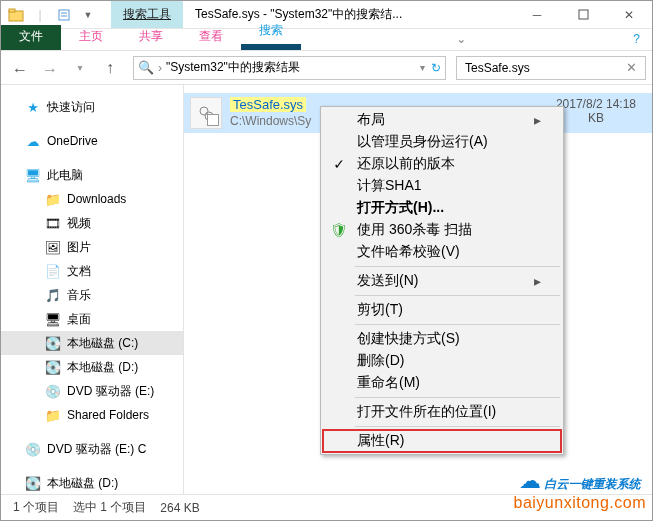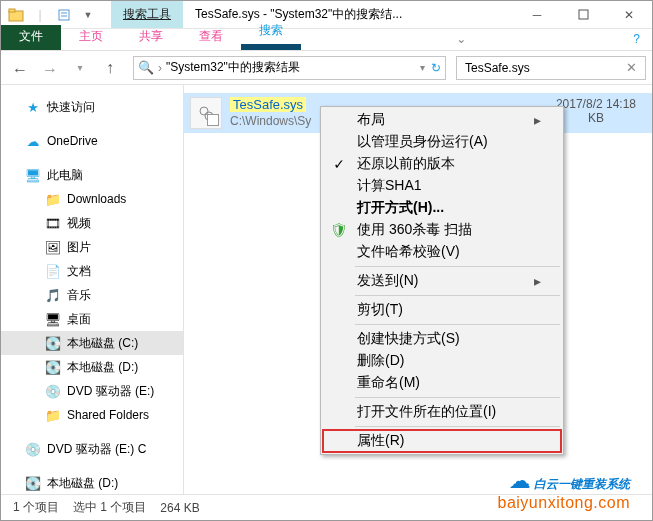--- a/index.html
+++ b/index.html
@@ -38,21 +38,21 @@
   .file-path { color: #737373; font-size: 12px; }
   .file-meta { margin-left: auto; text-align: center; color: #555; font-size: 12px; }
   .statusbar { height: 26px; border-top: 1px solid #e3e3e3; display: flex; align-items: center; padding: 0 12px; font-size: 12px; color: #444; gap: 14px; }
   .context-menu { position: absolute; left: 319px; top: 105px; width: 244px; background: #f2f2f2; border: 1px solid #bababa; box-shadow: 2px 2px 4px rgba(0,0,0,.3); z-index: 50; font-size: 14px; padding: 2px; }
   .cm-item { height: 22px; display: flex; align-items: center; padding-left: 34px; padding-right: 20px; position: relative; }
   .cm-item.bold { font-weight: 600; }
   .cm-item .arrow { margin-left: auto; color: #555; }
   .cm-sep { height: 1px; background: #d0d0d0; margin: 3px 1px 3px 32px; }
   .cm-item .cicon { position: absolute; left: 8px; width: 16px; height: 16px; display: flex; align-items: center; justify-content: center; }
   .cm-item.highlight { outline: 2px solid #d33; outline-offset: -1px; }
-  .watermark { position: absolute; right: 22px; bottom: 8px; z-index: 60; font-size: 12px; text-align: right; }
+  .watermark { position: absolute; right: 6px; bottom: 8px; z-index: 60; font-size: 12px; text-align: center; }
   .watermark .cn { color: #0a7dd1; font-weight: 600; font-style: italic; }
   .watermark .en { color: #e60; font-size: 16px; letter-spacing: .5px; }
   .cloud { font-size: 22px; color: #0a7dd1; }
 </style>
 </head>
 <body>
 
 <div class="titlebar">
   <div class="qat">
     <span class="qat-icon">

